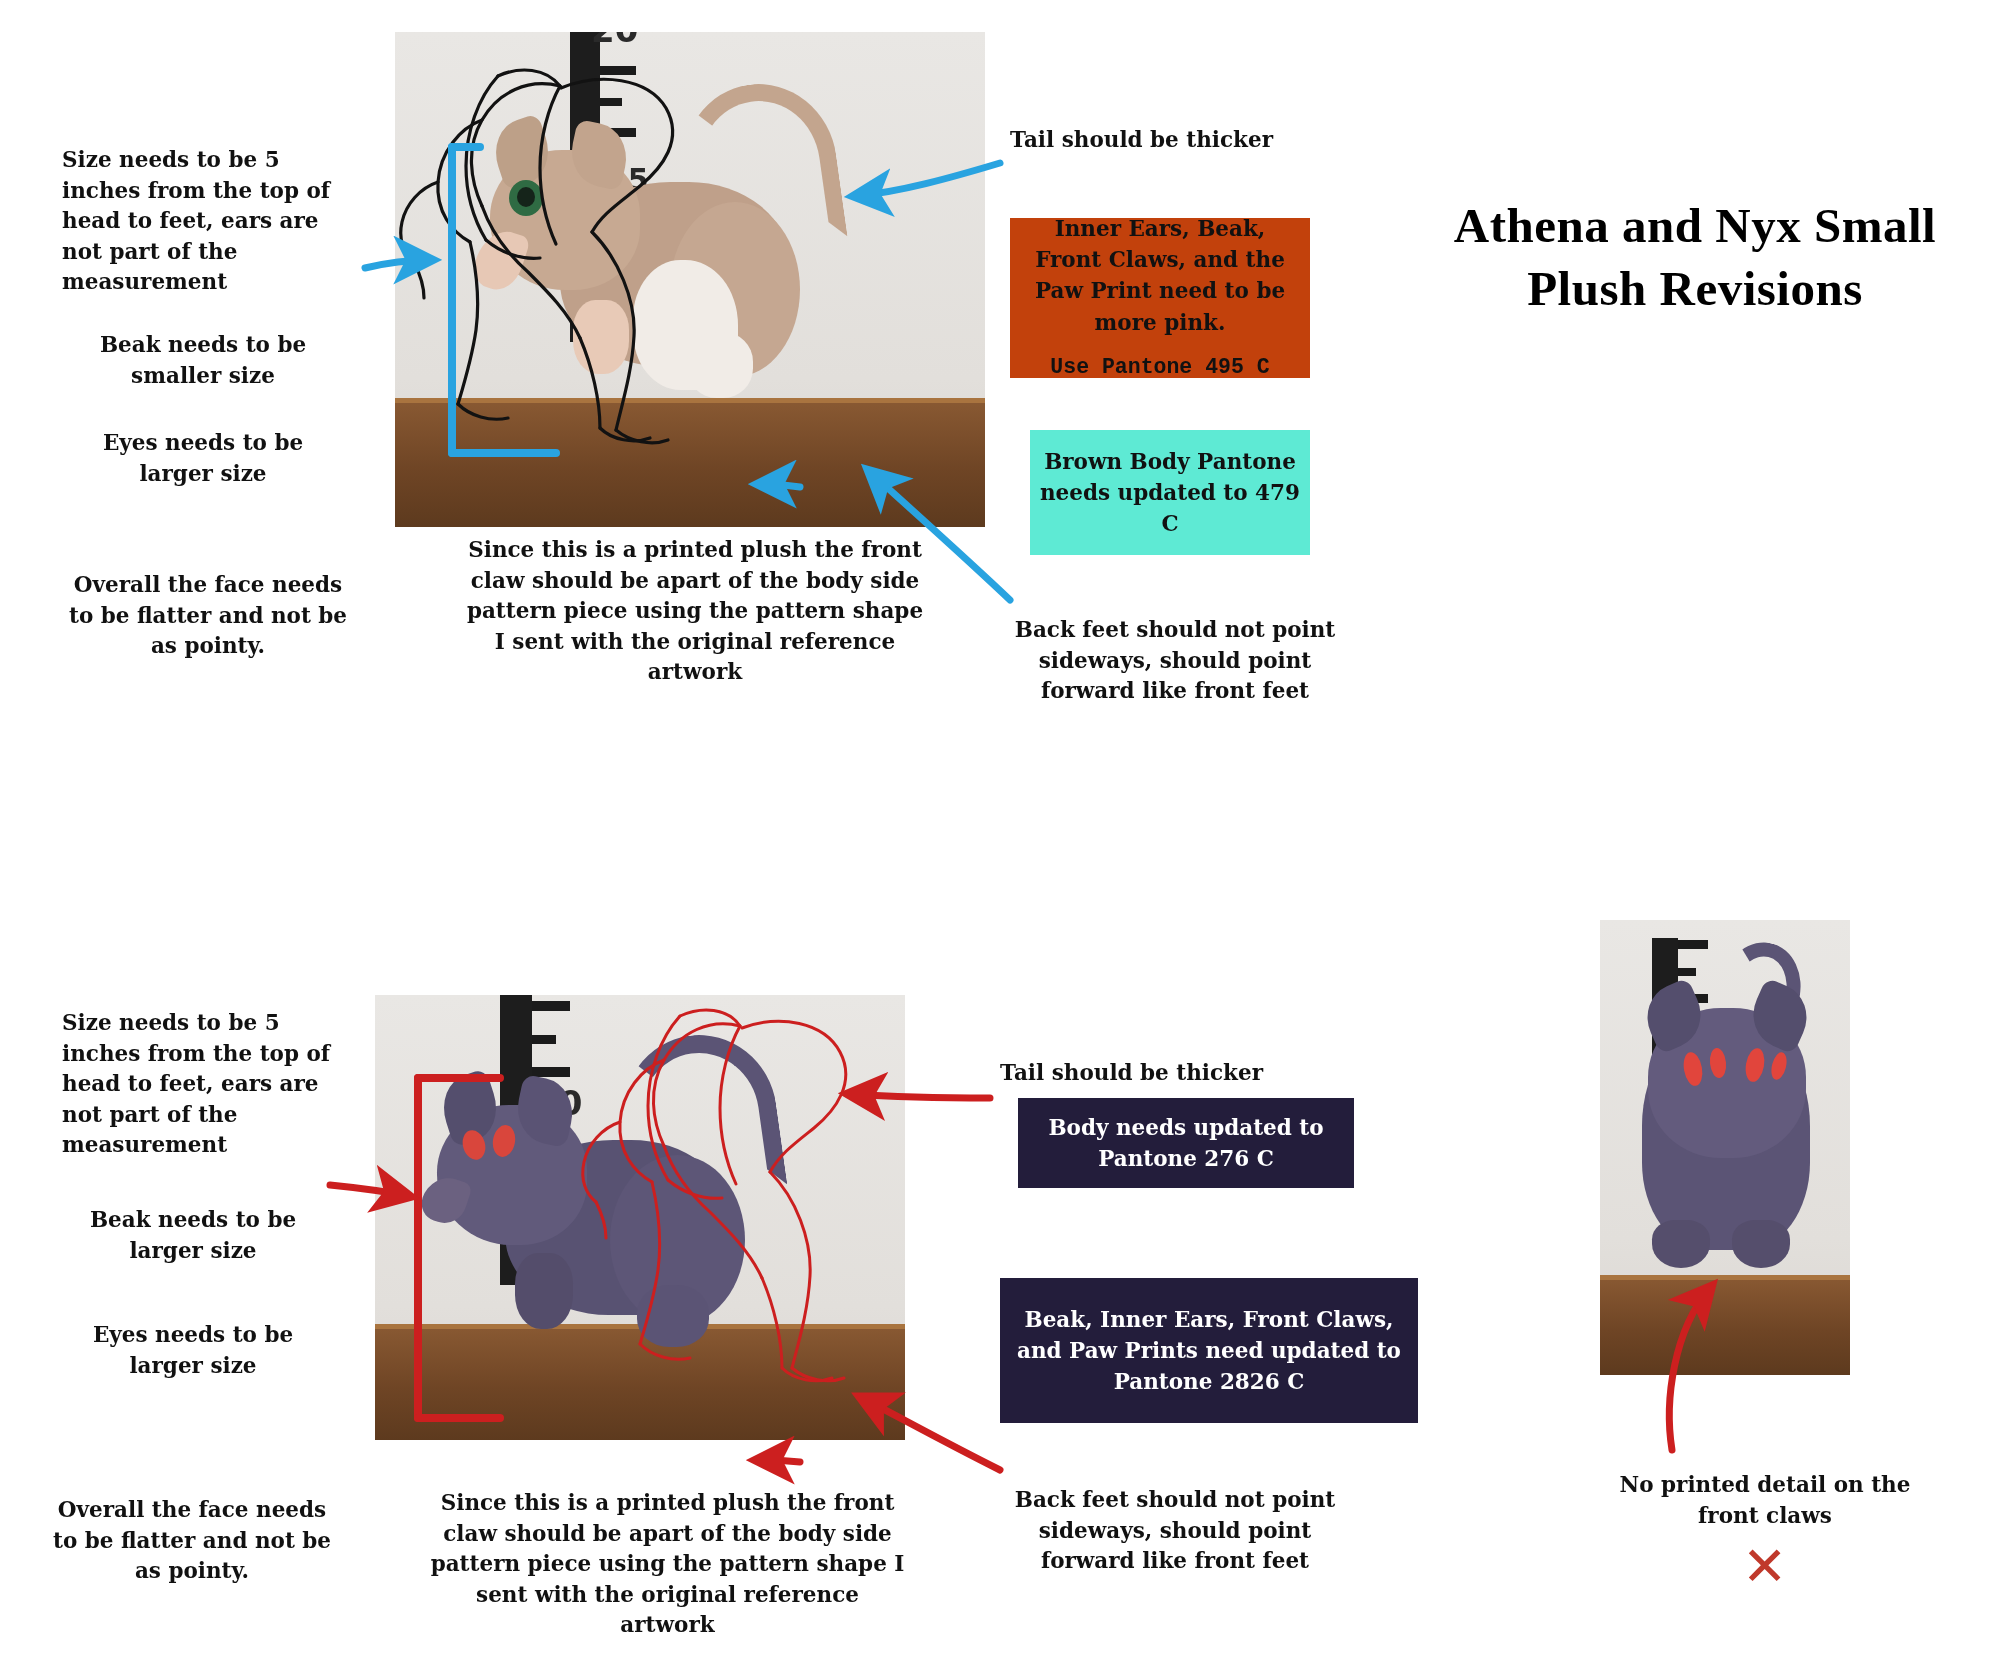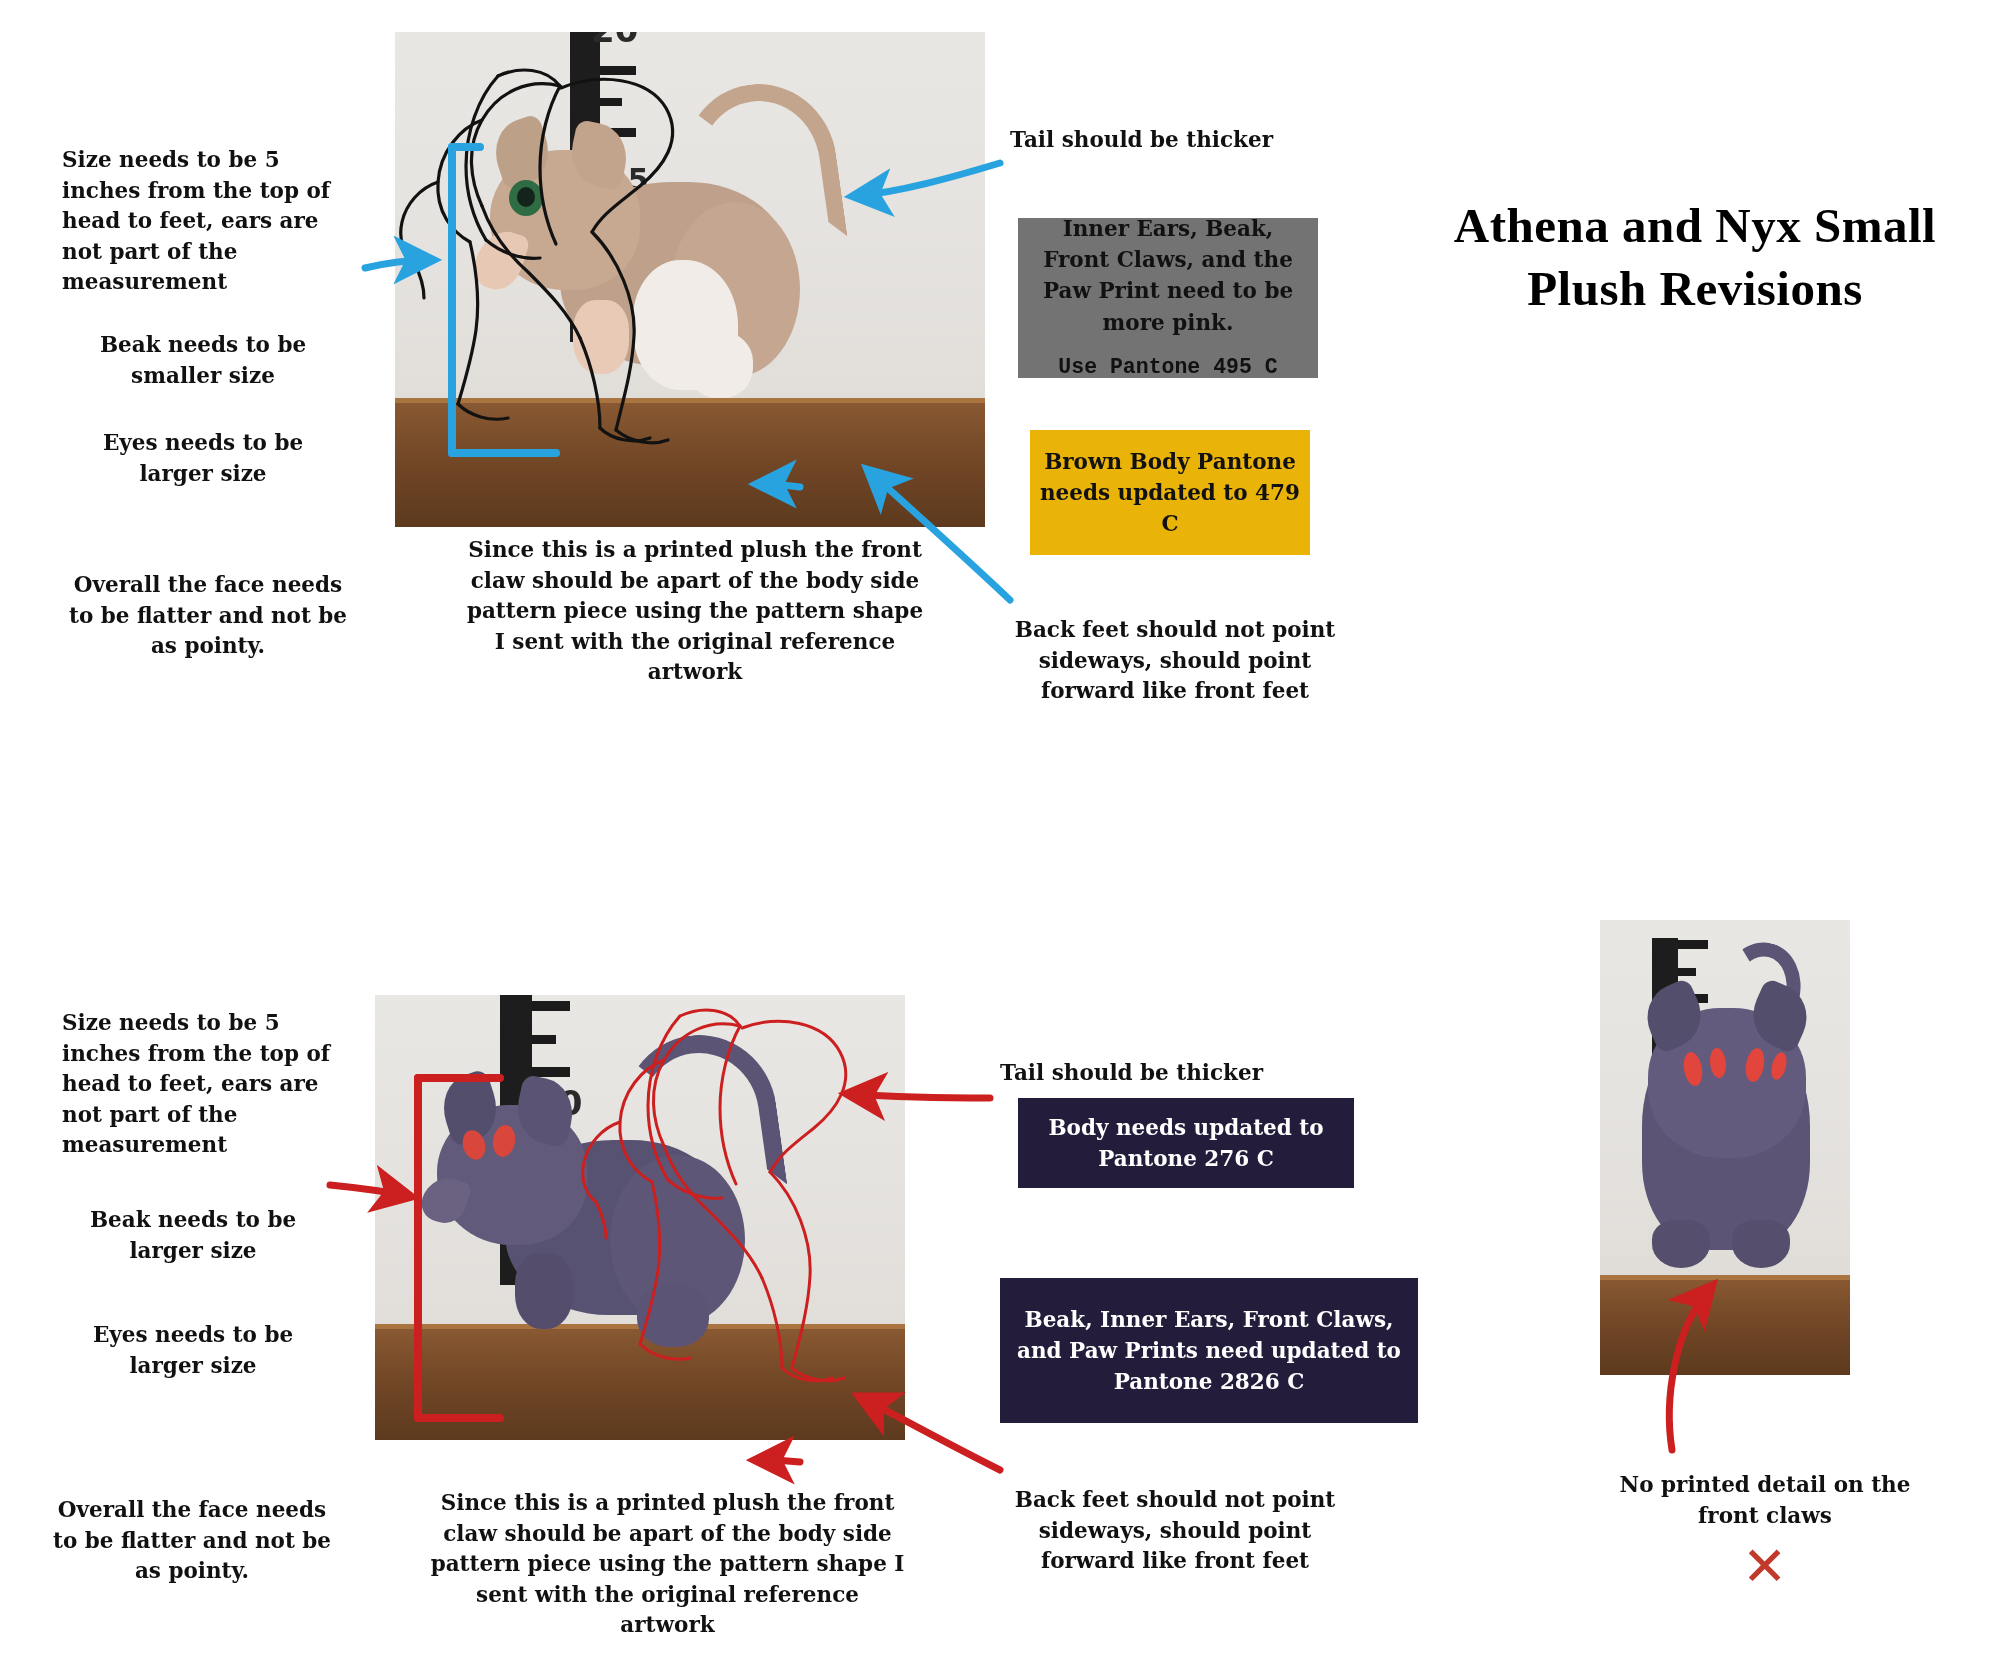--- a/index.html
+++ b/index.html
@@ -48,22 +48,22 @@
     font-size: 21.5px;
     line-height: 1.45;
     text-align: center;
     box-sizing: border-box;
     display: flex;
     flex-direction: column;
     justify-content: center;
     align-items: center;
     padding: 10px 8px;
   }
-  .colorbox.pink  { background: #737373; color: #111111; margin-left: 8px; }
-  .colorbox.brown { background: #eab308; color: #111111; text-align: center; }
+  .colorbox.pink  { background: #c2410c; color: #111111; }
+  .colorbox.brown { background: #5eead4; color: #111111; text-align: center; }
   .colorbox.navy  { background: #231d3b; color: #ffffff; }
   .colorbox p { margin: 0; }
   .colorbox p + p { margin-top: 14px; font-family: Liberation Mono, monospace; }
 
   
   .photo {
     overflow: hidden;
     background: #ddd;
   }
   

